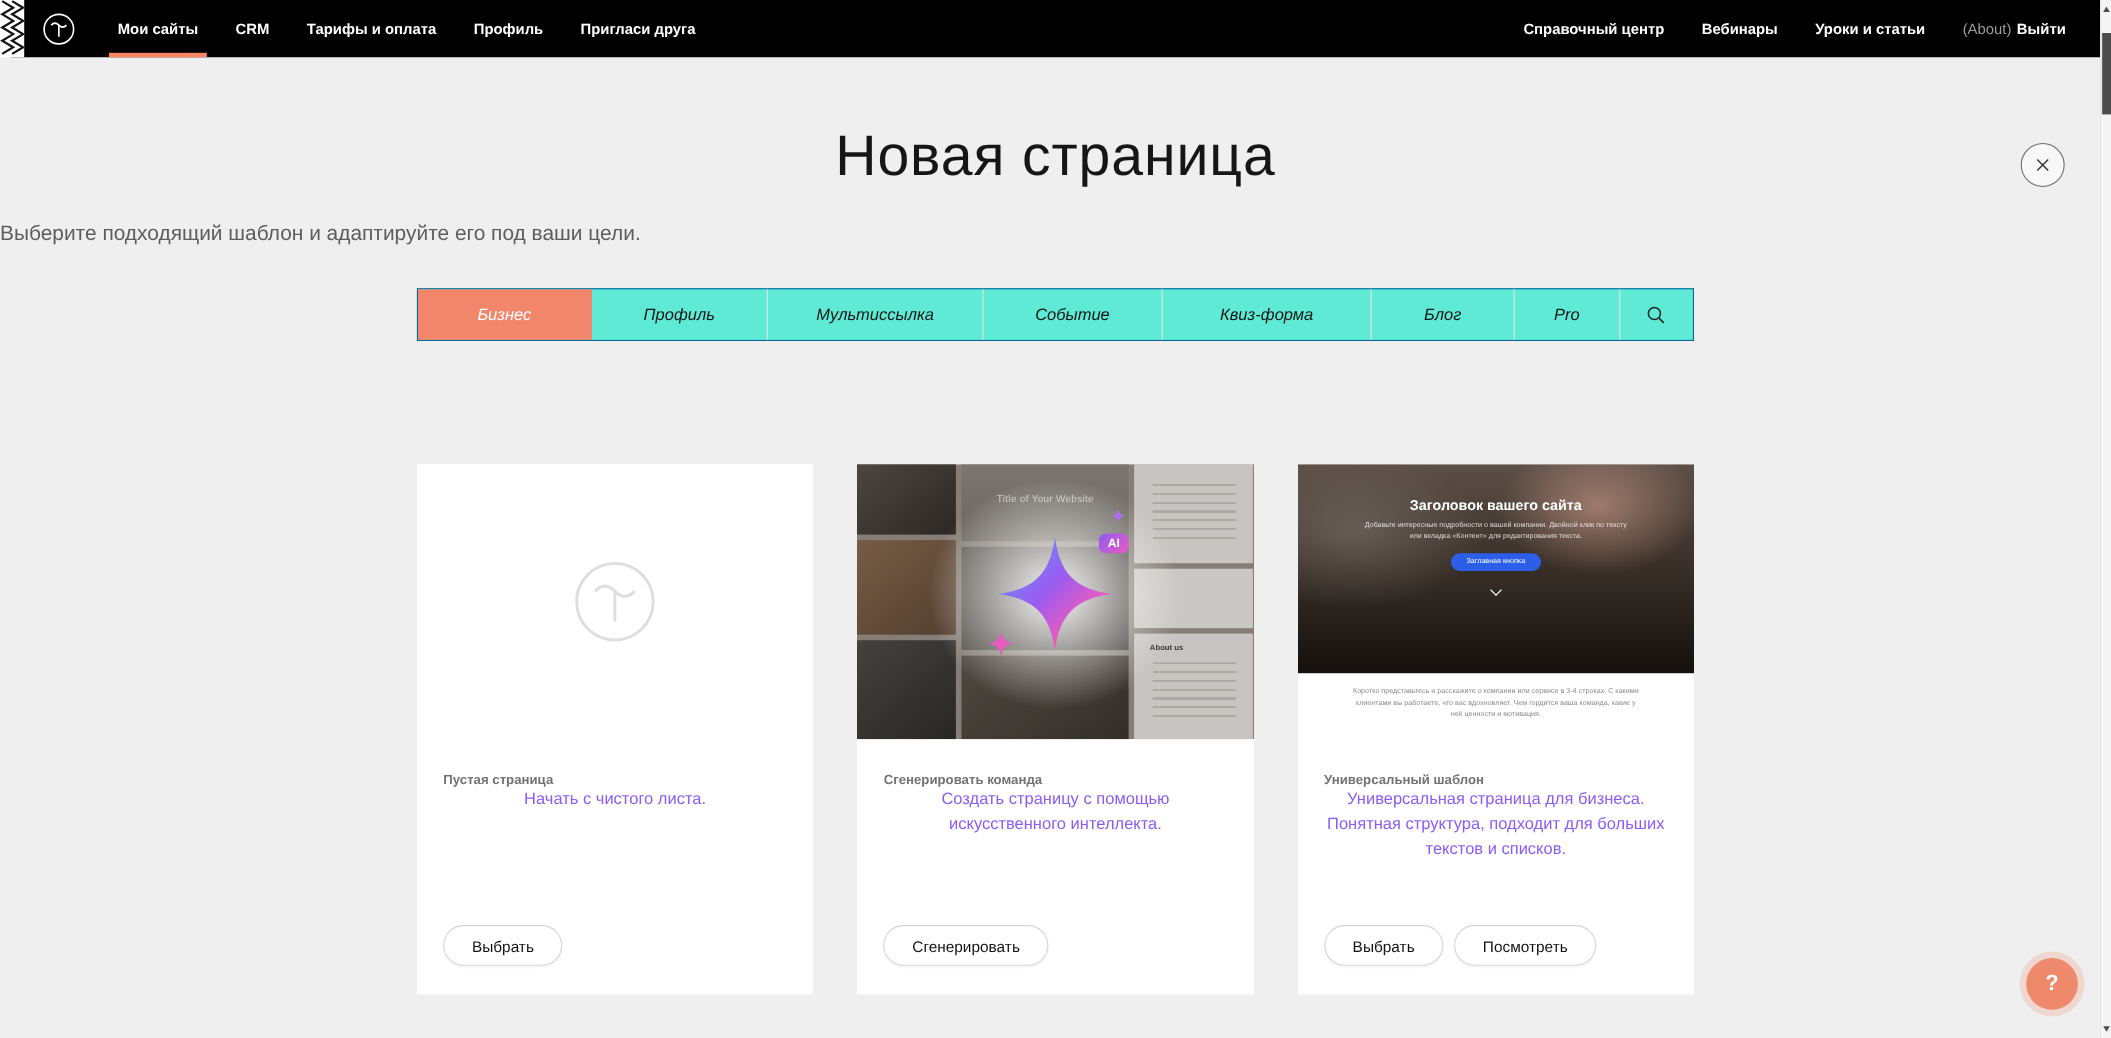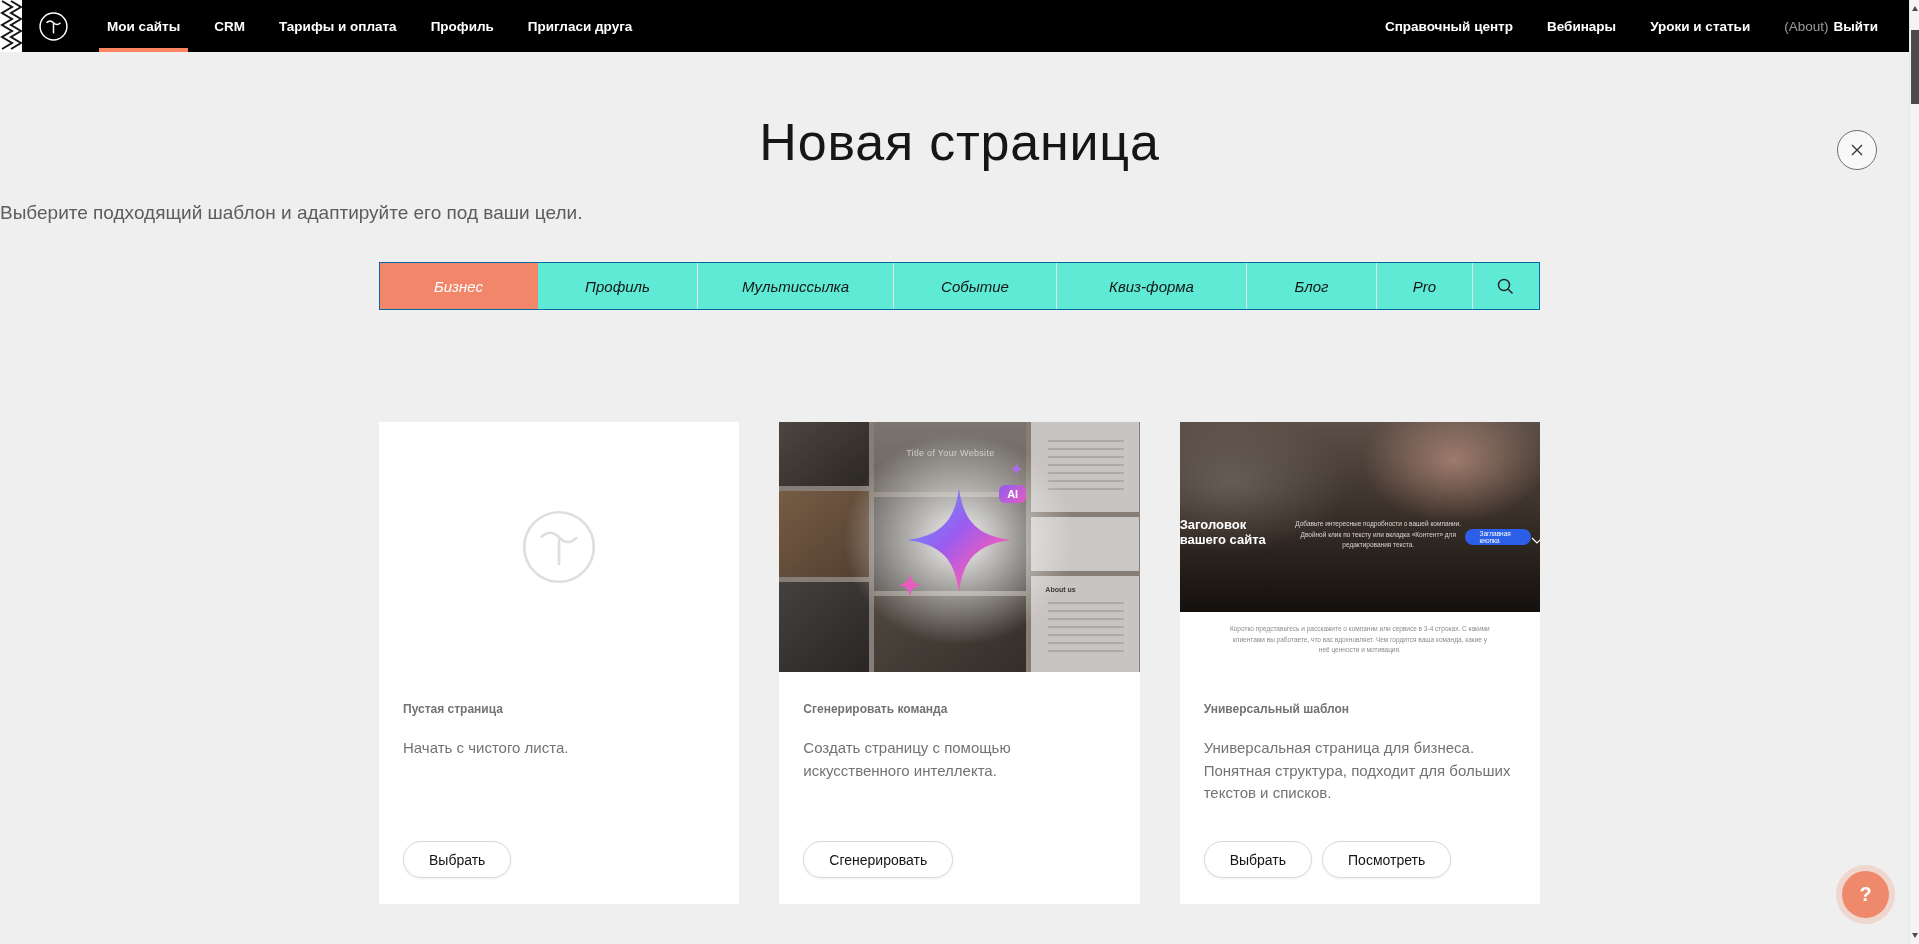--- a/index.html
+++ b/index.html
@@ -61,21 +61,21 @@
 
   
   .grid {
     width:1161px; margin:112px auto 0; display:grid;
     grid-template-columns:repeat(3, 1fr); column-gap:40px; row-gap:60px;
   }
   .card { background:#fff; height:482px; display:flex; flex-direction:column; }
   .preview { height:250px; flex:0 0 auto; position:relative; overflow:hidden; }
   .card-body { flex:1; display:flex; flex-direction:column; padding:30px 24px 26px; }
   .card-title { font-size:12px; font-weight:700; color:#737373; }
-  .card-desc { margin-top:21px; font-size:15px; line-height:1.5; color:#737373; }
+  .card-desc { margin-top:0; font-size:15px; line-height:1.5; color:#8b5cf6;text-align:center; }
   .card-actions { margin-top:auto; display:flex; gap:10px; }
   .pill {
     height:37px; padding:0 25px; border-radius:19px; border:1px solid #d8d8d8;
     background:#fff; font-size:14px; color:#141414; display:flex; align-items:center;
     box-shadow:0 1px 3px rgba(0,0,0,.07); cursor:pointer; white-space:nowrap;
     font-family:inherit;
   }
 
   
   .preview.blank { background:#fff; display:flex; align-items:center; justify-content:center; }
@@ -100,21 +100,21 @@
   .ai-sparkle-sm { position:absolute; left:33%; top:60%; }
   .ai-sparkle-xs { position:absolute; left:64%; top:16%; }
   .ai-badge {
     position:absolute; left:61%; top:25%; padding:3px 8px; border-radius:6px;
     background:linear-gradient(135deg,#8f5cf0,#e85cc0); color:#fff;
     font-size:11px; font-weight:700;text-align:center;
   }
 
   
   .tpl-hero {
-    height:190px; position:relative; display:flex; flex-direction:row; align-items:center;
+    height:190px; position:relative; display:flex; flex-direction:column; align-items:center;
     padding-top:30px;
     background:
       radial-gradient(130px 90px at 76% 20%, rgba(224,170,150,.55), transparent 70%),
       radial-gradient(170px 100px at 14% 32%, rgba(135,126,120,.5), transparent 70%),
       linear-gradient(180deg,#5c4f47 0%, #3a3029 48%, #14100d 100%);
   }
   .tpl-hero-title { font-size:13px; font-weight:700; color:#fff; }
   .tpl-hero-text { margin-top:6px; width:68%; text-align:center; font-size:6.5px;
     line-height:1.6; color:rgba(255,255,255,.78); }
   .tpl-hero-btn { margin-top:9px; height:16px; padding:0 14px; border-radius:9px;

